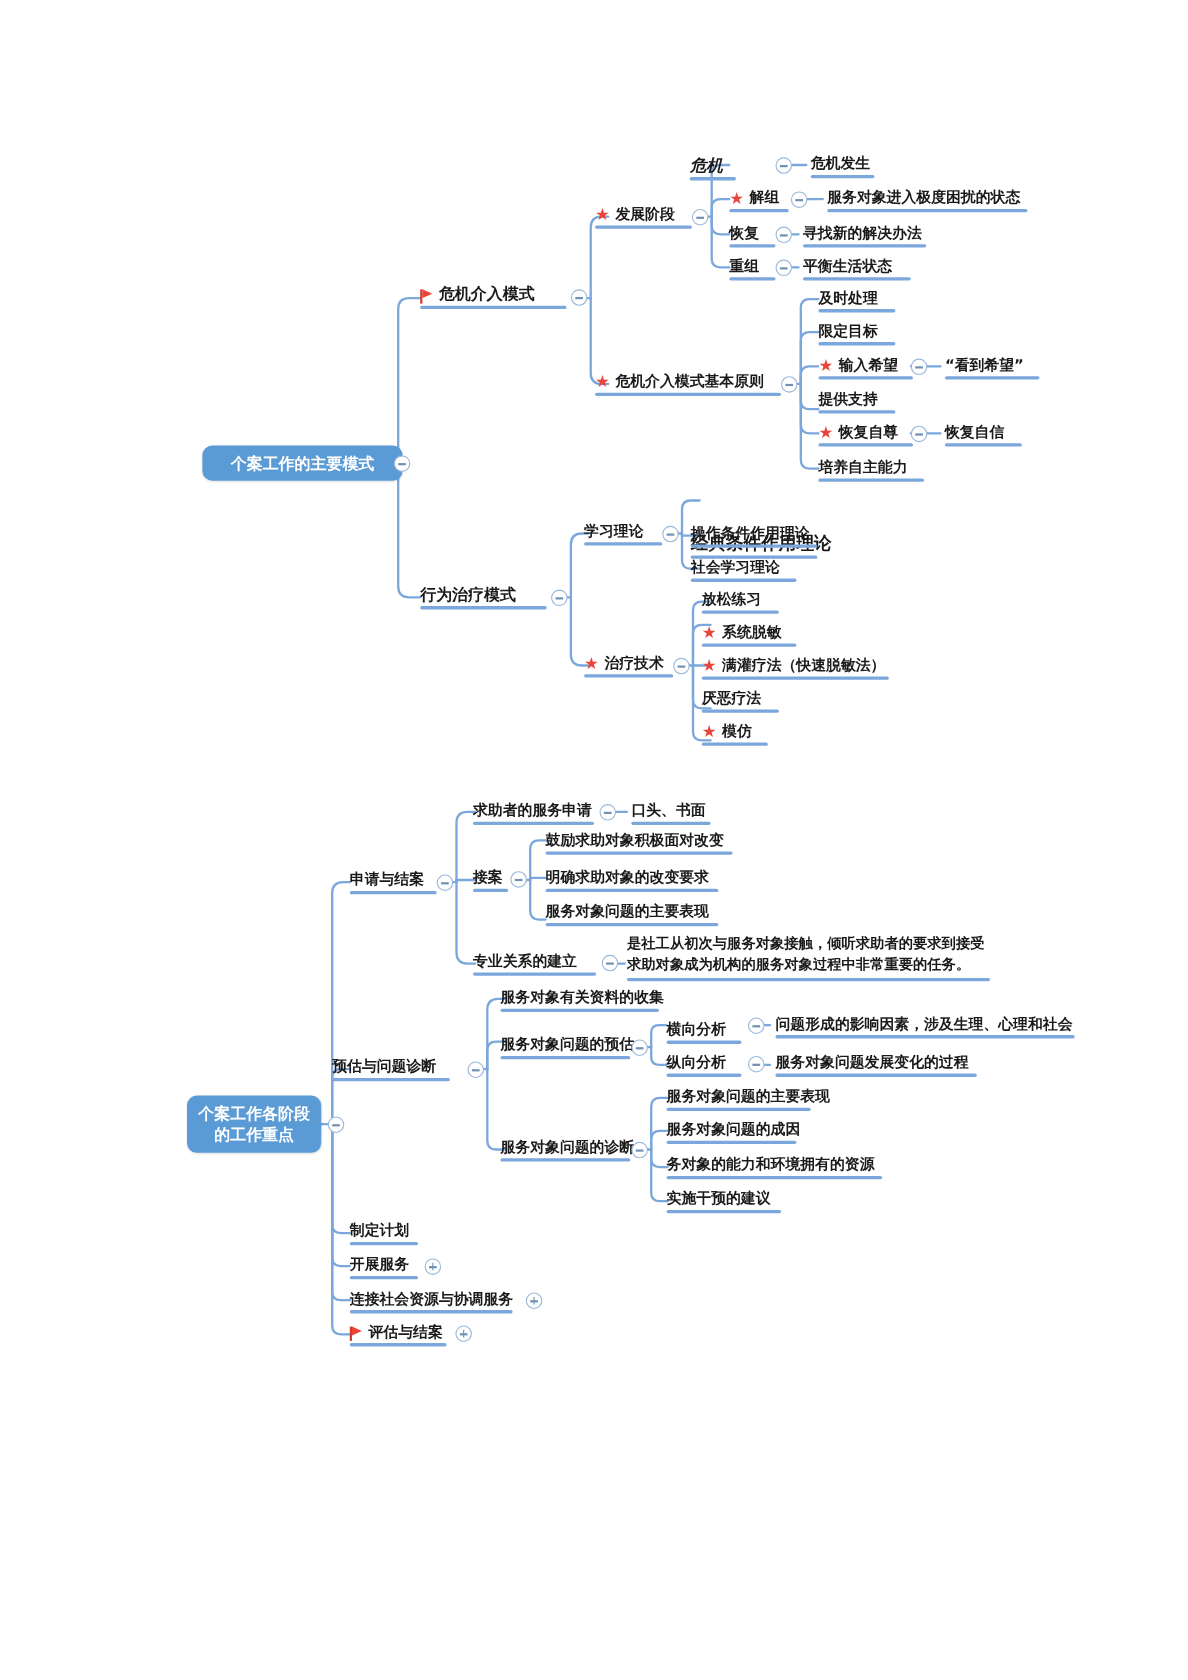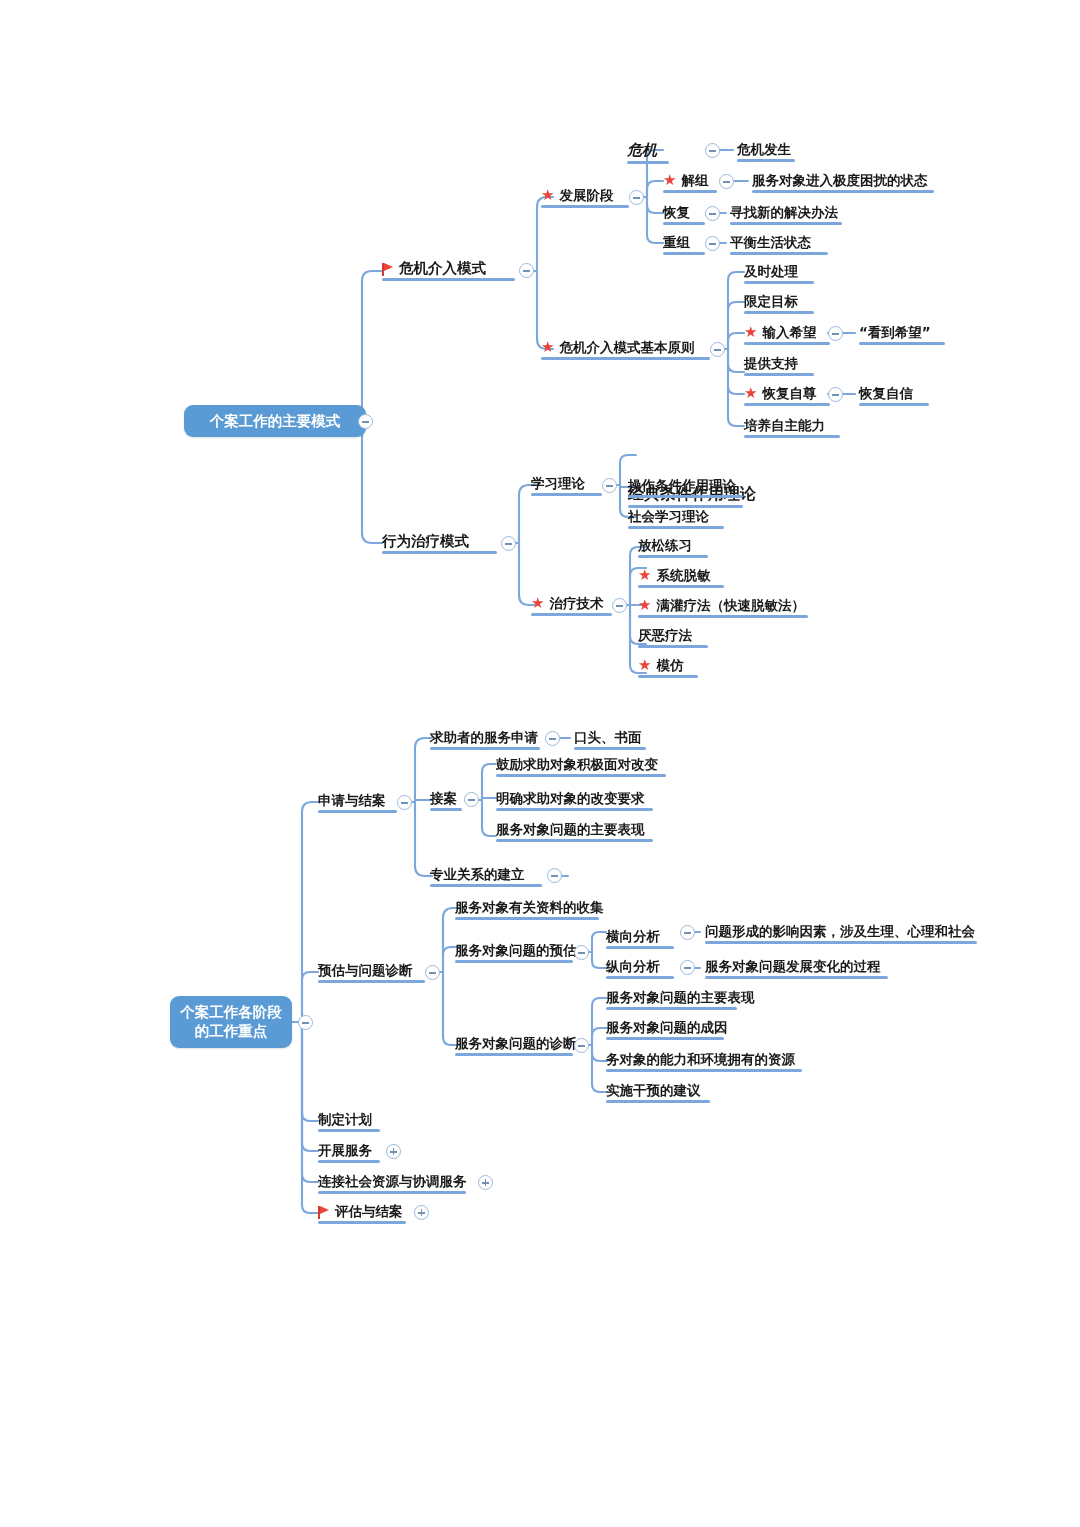--- a/index.html
+++ b/index.html
@@ -320,22 +320,25 @@
     <span class="lbl">明确求助对象的改变要求</span>
   </div>
   <div class="node u" style="left:496px;top:821px;font-size:13.5px;width:157px;">
     <span class="lbl">服务对象问题的主要表现</span>
   </div>
 
   <div class="node u" style="left:430px;top:866px;font-size:13.5px;width:112px;">
     <span class="lbl">专业关系的建立</span>
   </div>
   <div class="tog" style="left:547px;top:868px;"></div>
-
-  <div class="node u" style="left:318px;top:962px;font-size:13.5px;width:107px;text-align:right;">
+  <div class="node u two-line" style="left:570px;top:850px;font-size:13px;width:330px;line-height:1.45;align-items:flex-start;">
+    <span class="lbl">是社工从初次与服务对象接触，倾听求助者的要求到接受求助对象成为机构的服务对象过程中非常重要的任务。</span>
+  </div>
+
+  <div class="node u" style="left:302px;top:962px;font-size:13.5px;width:107px;text-align:right;">
     <span class="lbl">预估与问题诊断</span>
   </div>
   <div class="tog" style="left:425px;top:965px;"></div>
 
   <div class="node u" style="left:455px;top:899px;font-size:13.5px;width:144px;">
     <span class="lbl">服务对象有关资料的收集</span>
   </div>
 
   <div class="node u" style="left:455px;top:942px;font-size:13.5px;width:118px;">
     <span class="lbl">服务对象问题的预估</span>

